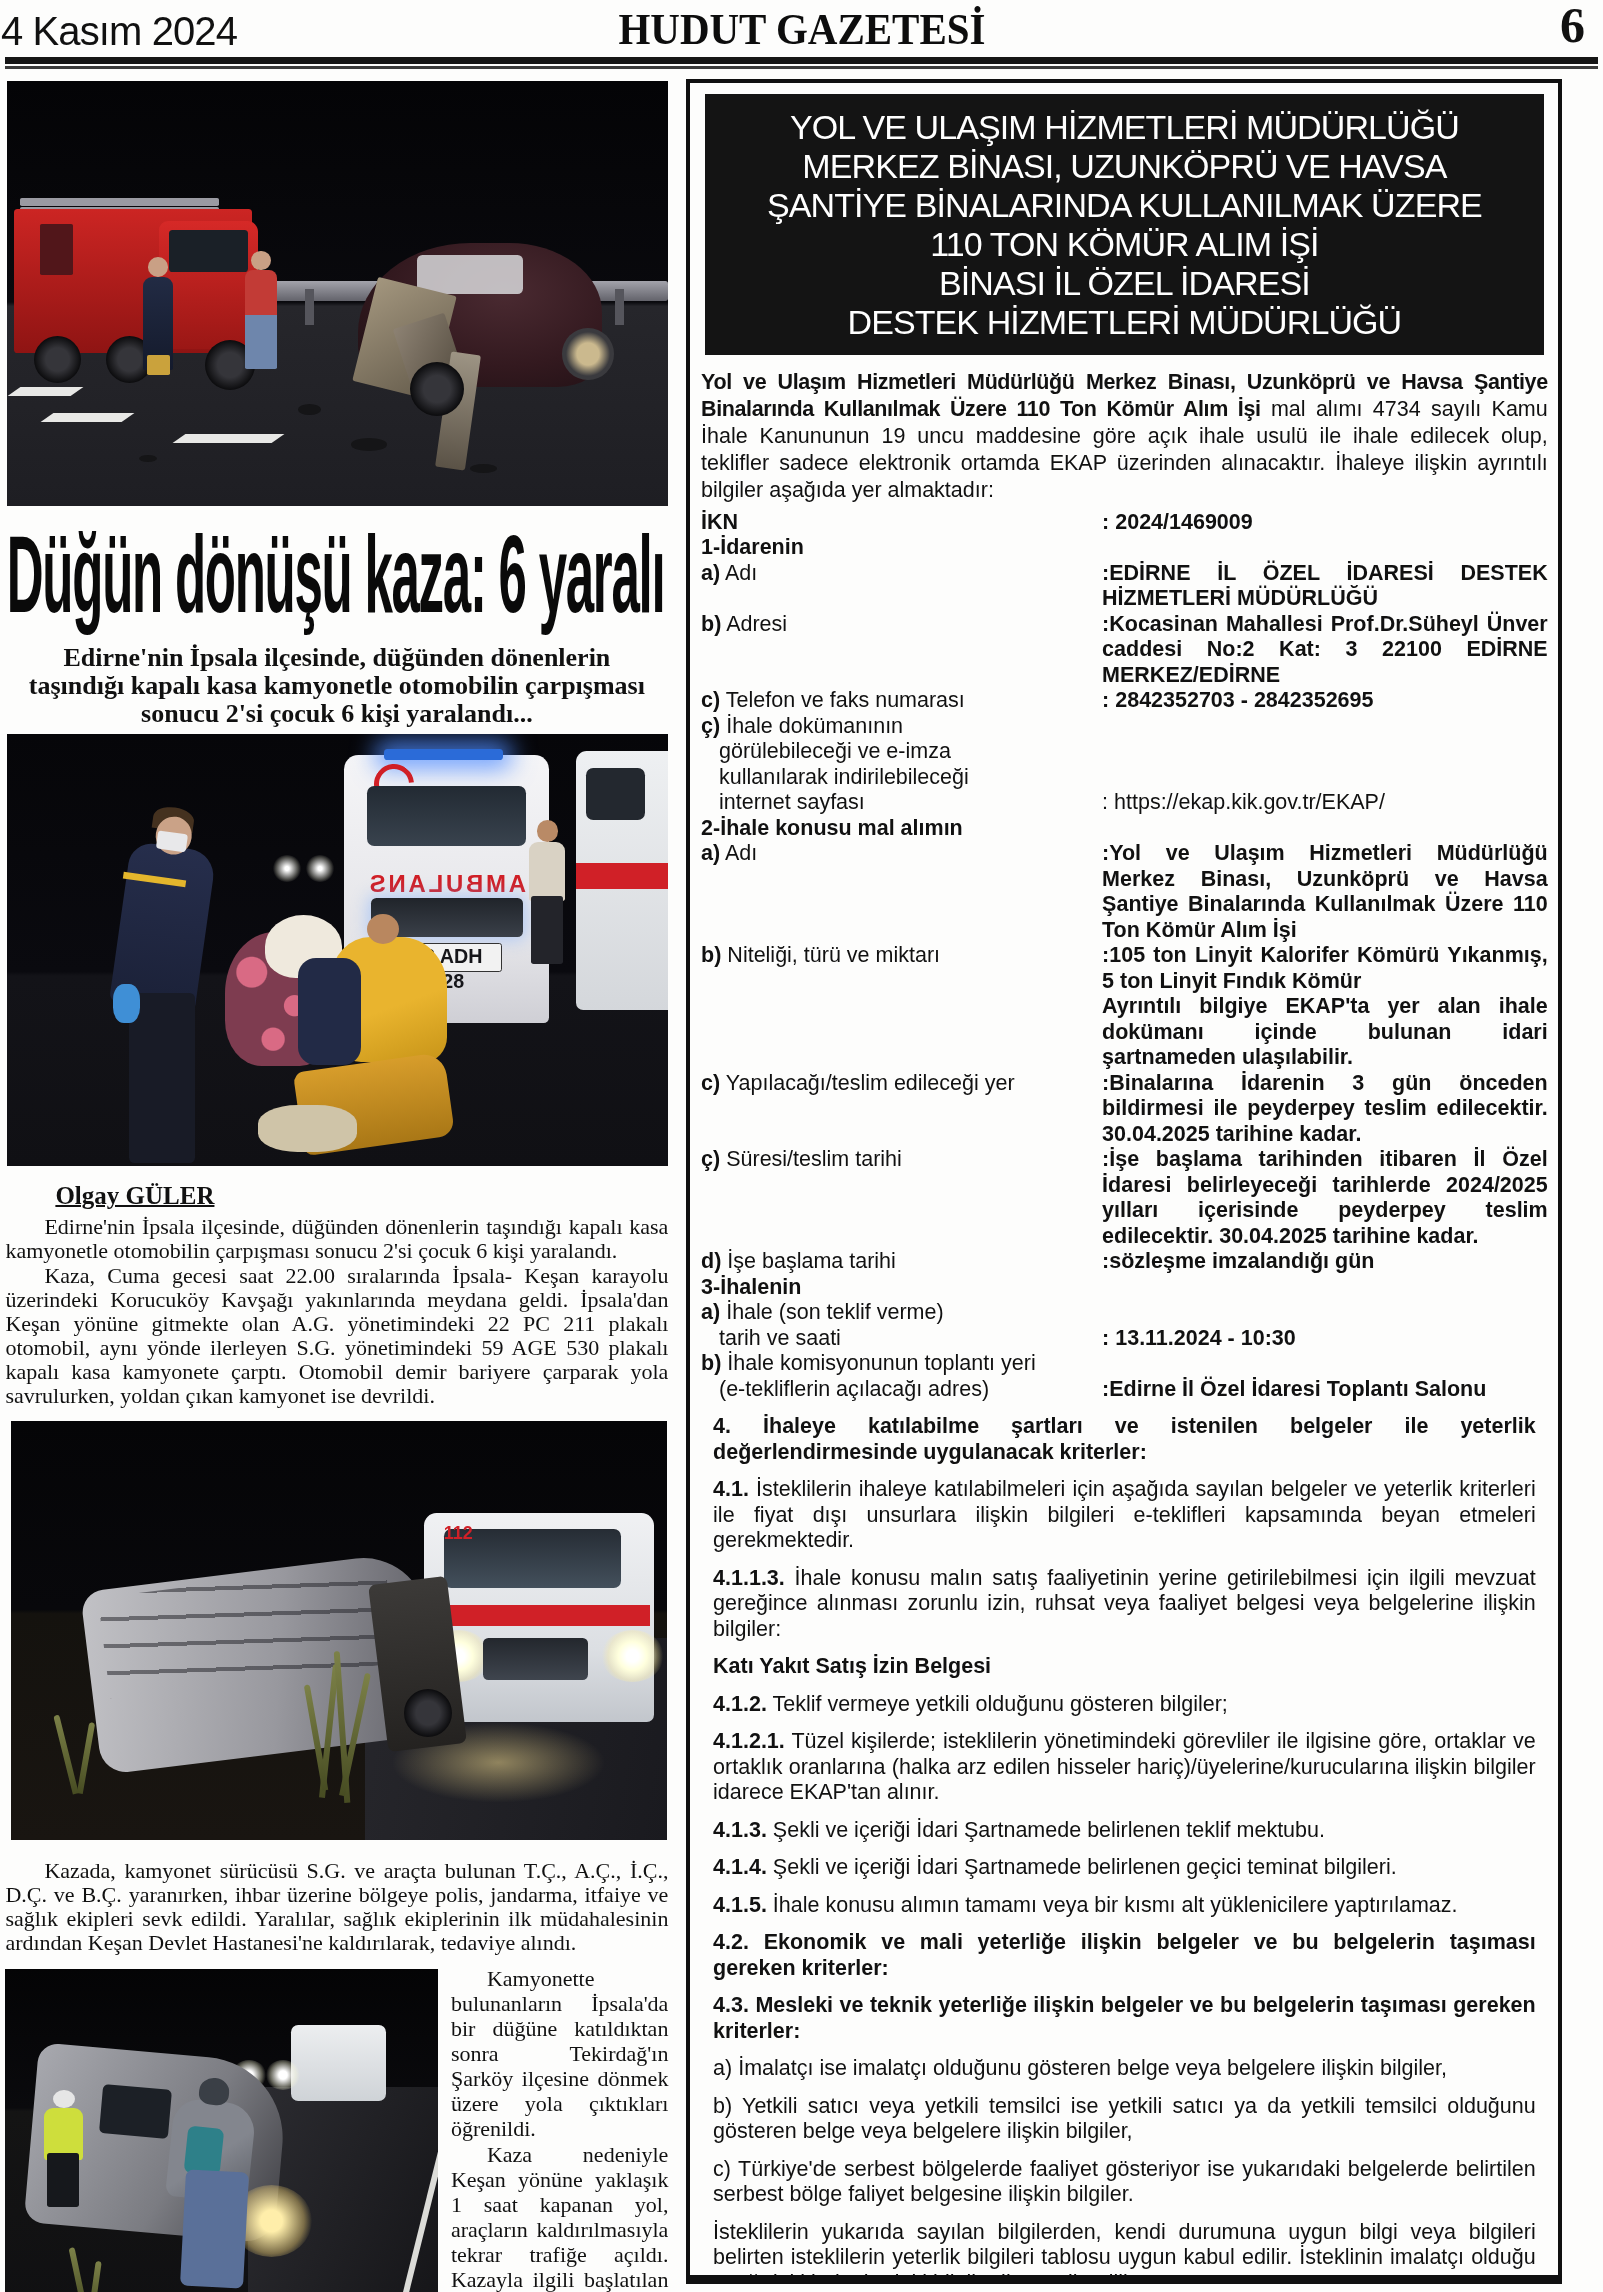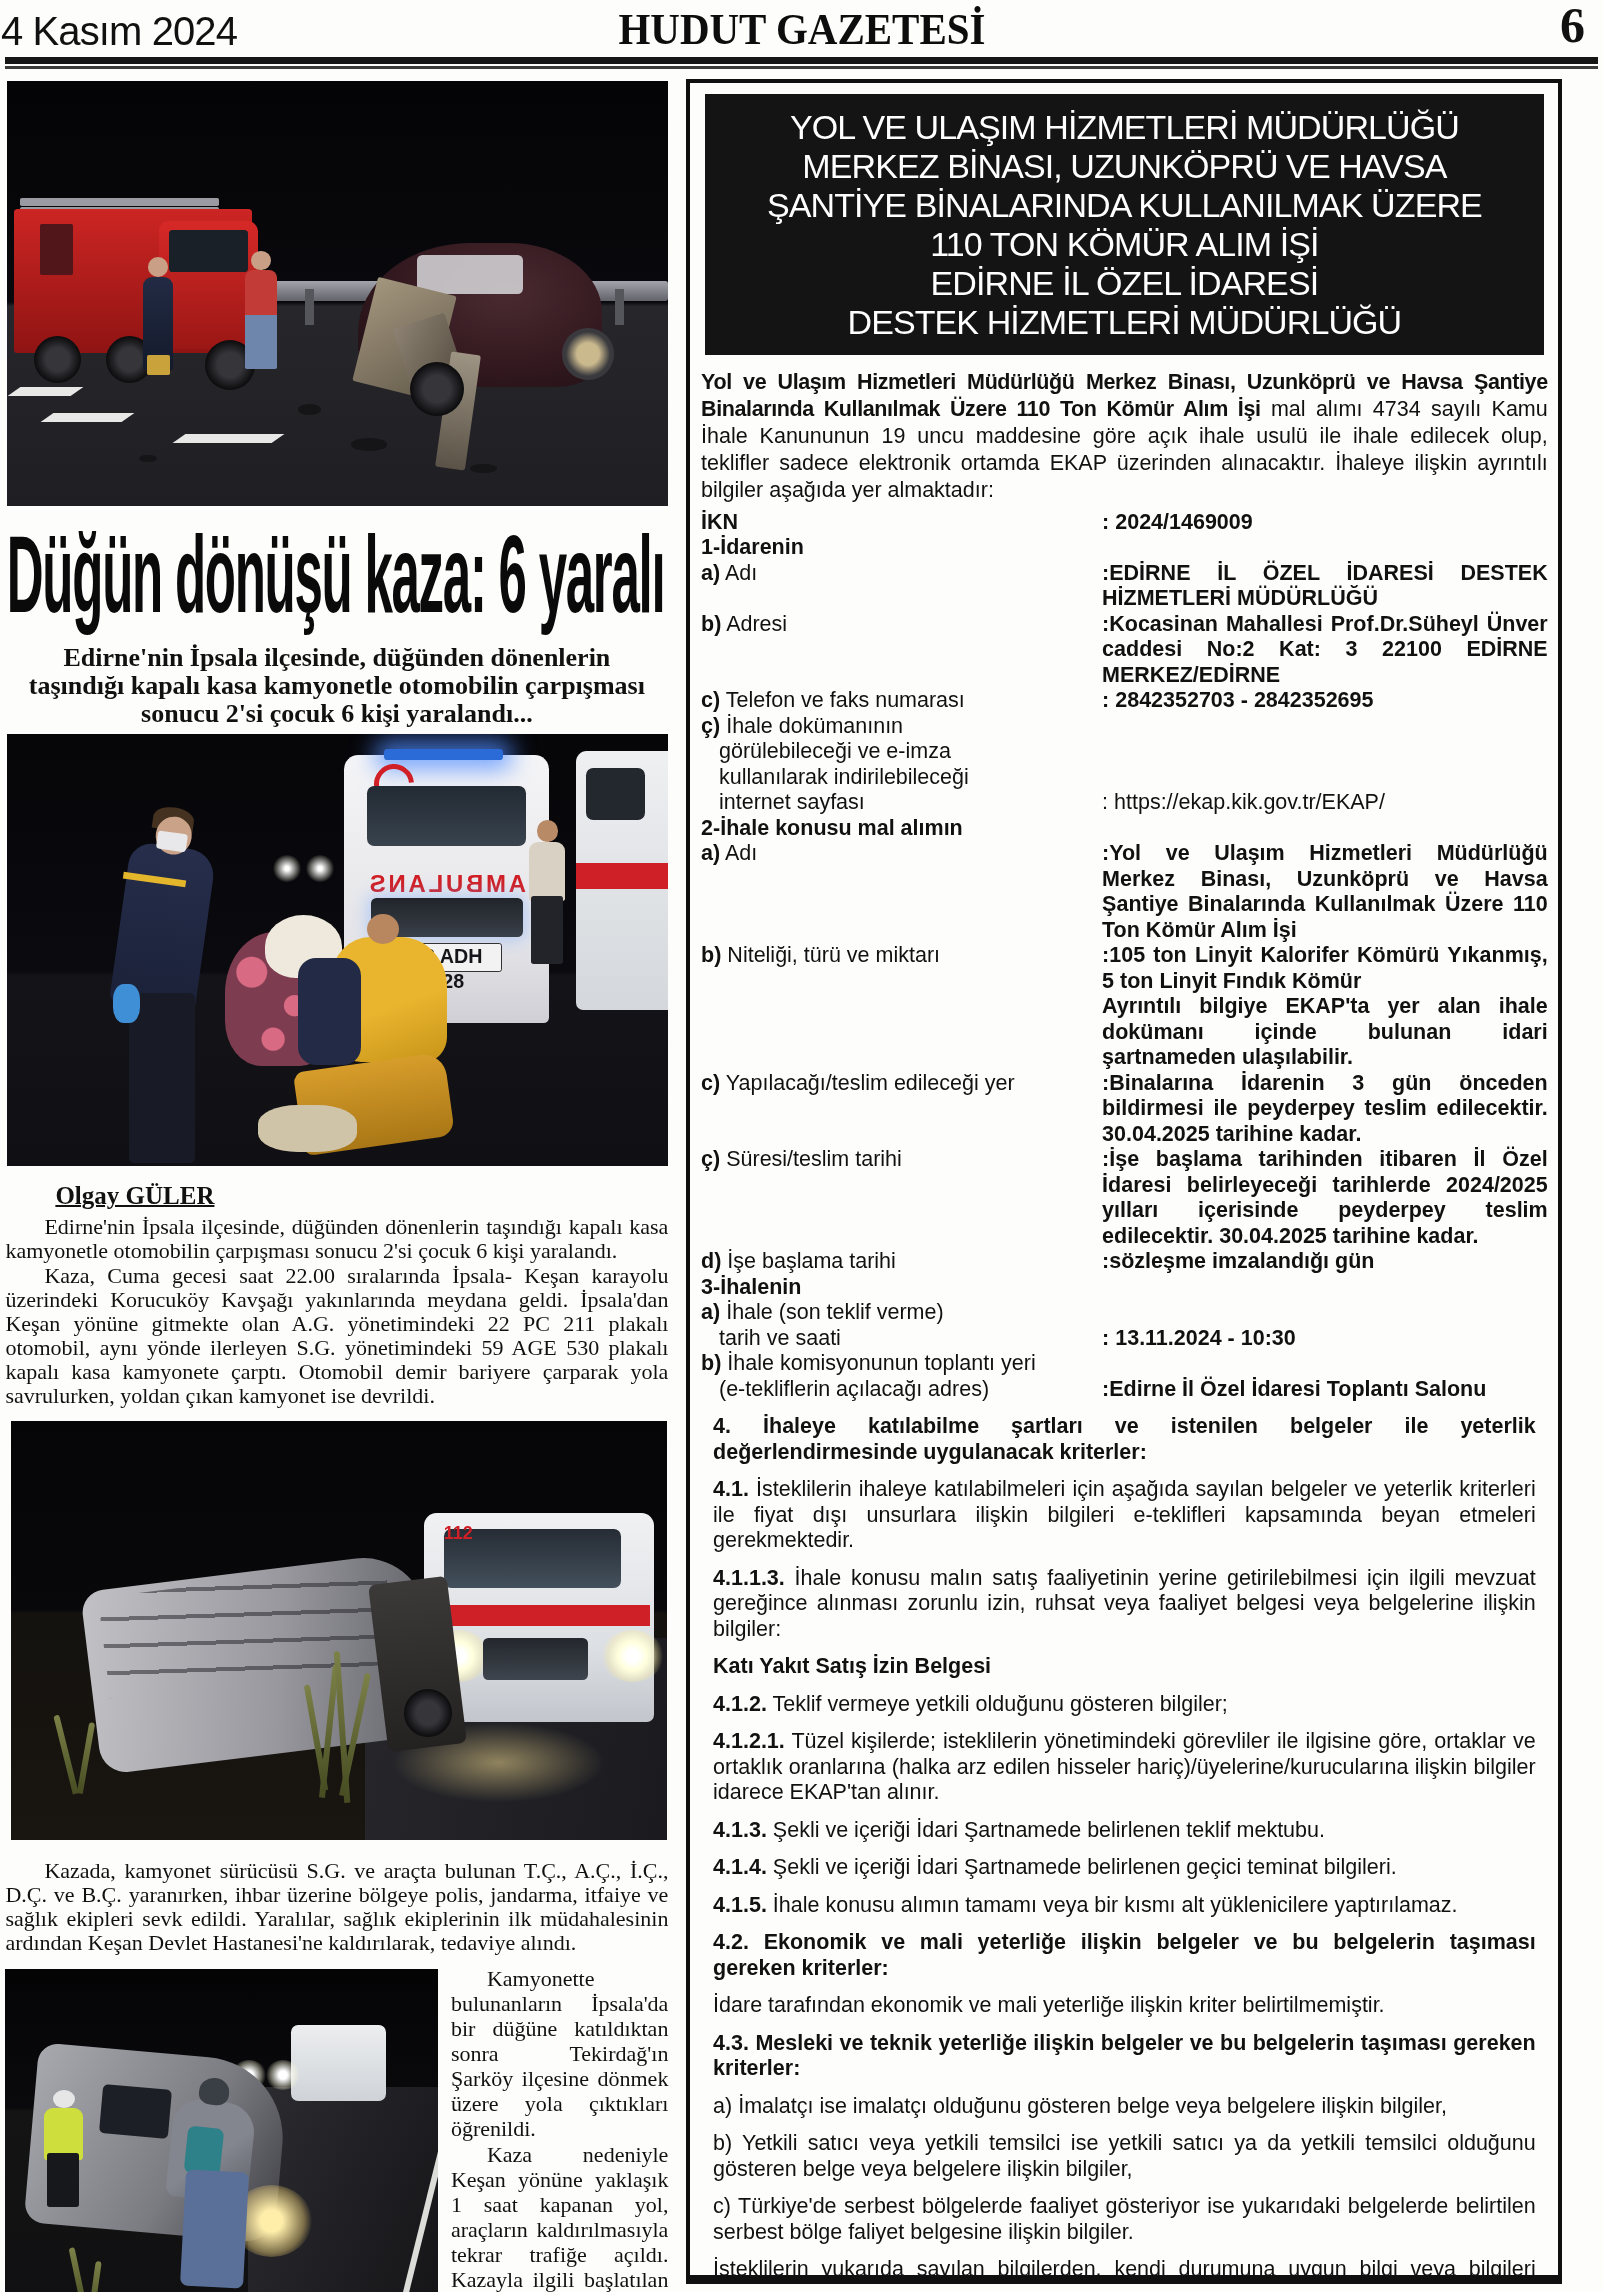--- a/index.html
+++ b/index.html
@@ -296,21 +296,21 @@
         <p class="btext">Kaza nedeniyle Keşan yönüne yaklaşık 1 saat kapanan yol, araçların kaldırılmasıyla tekrar trafiğe açıldı. Kazayla ilgili başlatılan inceleme sürdürülüyor.</p>
       </div>
     </div>
 
     <div class="rightcol">
       <div class="t-head">
         <div>YOL VE ULAŞIM HİZMETLERİ MÜDÜRLÜĞÜ</div>
         <div>MERKEZ BİNASI, UZUNKÖPRÜ VE HAVSA</div>
         <div>ŞANTİYE BİNALARINDA KULLANILMAK ÜZERE</div>
         <div>110 TON KÖMÜR ALIM İŞİ</div>
-        <div>EDİRNE İL ÖZEL İDARESİ</div>
+        <div>BİNASI İL ÖZEL İDARESİ</div>
         <div>DESTEK HİZMETLERİ MÜDÜRLÜĞÜ</div>
       </div>
 
       <p class="t-intro"><b>Yol ve Ulaşım Hizmetleri Müdürlüğü Merkez Binası, Uzunköprü ve Havsa Şantiye Binalarında Kullanılmak Üzere 110 Ton Kömür Alım İşi</b><span> mal alımı 4734 sayılı Kamu İhale Kanununun 19 uncu maddesine göre açık ihale usulü ile ihale edilecek olup, teklifler sadece elektronik ortamda EKAP üzerinden alınacaktır.  İhaleye ilişkin ayrıntılı bilgiler aşağıda yer almaktadır:</span></p>
 
       <div>
         <div class="trow">
           <div class="lbl bold">İKN</div>
           <div class="val bold">: 2024/1469009</div>
         </div>
@@ -373,21 +373,20 @@
         <p class="tsec bold">4. İhaleye katılabilme şartları ve istenilen belgeler ile yeterlik değerlendirmesinde uygulanacak kriterler:</p>
         <p class="tsec"><b>4.1.</b><span> İsteklilerin ihaleye katılabilmeleri için aşağıda sayılan belgeler ve yeterlik kriterleri ile fiyat dışı unsurlara ilişkin bilgileri e-teklifleri kapsamında beyan etmeleri gerekmektedir.</span></p>
         <p class="tsec"><b>4.1.1.3.</b><span> İhale konusu malın satış faaliyetinin yerine getirilebilmesi için ilgili mevzuat gereğince alınması zorunlu izin, ruhsat veya faaliyet belgesi veya belgelerine ilişkin bilgiler:</span></p>
         <p class="tsec bold">Katı Yakıt Satış İzin Belgesi</p>
         <p class="tsec"><b>4.1.2.</b><span> Teklif vermeye yetkili olduğunu gösteren bilgiler;</span></p>
         <p class="tsec"><b>4.1.2.1.</b><span> Tüzel kişilerde; isteklilerin yönetimindeki görevliler ile ilgisine göre, ortaklar ve ortaklık oranlarına (halka arz edilen hisseler hariç)/üyelerine/kurucularına ilişkin bilgiler idarece EKAP'tan alınır.</span></p>
         <p class="tsec"><b>4.1.3.</b><span> Şekli ve içeriği İdari Şartnamede belirlenen teklif mektubu.</span></p>
         <p class="tsec"><b>4.1.4.</b><span> Şekli ve içeriği İdari Şartnamede belirlenen geçici teminat bilgileri.</span></p>
         <p class="tsec"><b>4.1.5.</b><span> İhale konusu alımın tamamı veya bir kısmı alt yüklenicilere yaptırılamaz.</span></p>
         <p class="tsec bold">4.2. Ekonomik ve mali yeterliğe ilişkin belgeler ve bu belgelerin taşıması gereken kriterler:</p>
-        <p class="tsec">İdare tarafından ekonomik ve mali yeterliğe ilişkin kriter belirtilmemiştir.</p>
         <p class="tsec bold">4.3. Mesleki ve teknik yeterliğe ilişkin belgeler ve bu belgelerin taşıması gereken kriterler:</p>
         <p class="tsec">a) İmalatçı ise imalatçı olduğunu gösteren belge veya belgelere ilişkin bilgiler,</p>
         <p class="tsec">b) Yetkili satıcı veya yetkili temsilci ise yetkili satıcı ya da yetkili temsilci olduğunu gösteren belge veya belgelere ilişkin bilgiler,</p>
         <p class="tsec">c) Türkiye'de serbest bölgelerde faaliyet gösteriyor ise yukarıdaki belgelerde belirtilen serbest bölge faliyet belgesine ilişkin bilgiler.</p>
         <p class="tsec">İsteklilerin yukarıda sayılan bilgilerden, kendi durumuna uygun bilgi veya bilgileri belirten isteklilerin yeterlik bilgileri tablosu uygun kabul edilir. İsteklinin imalatçı olduğu aşağıdaki belgelerdeki bilgiler ile tevsik edilir.</p>
         <p class="tsec bold">İmalat Yeterlik Belgesi</p>
         <p class="tsec bold">Kapasite Raporu</p>
         <p class="tsec bold">Devlet Sicil Belgesi</p>
         <p class="tsec bold">4.3.2.</p>
         <p class="tsec bold">4.3.2.1. Standarda ilişkin belgelere ait bilgiler:</p>

